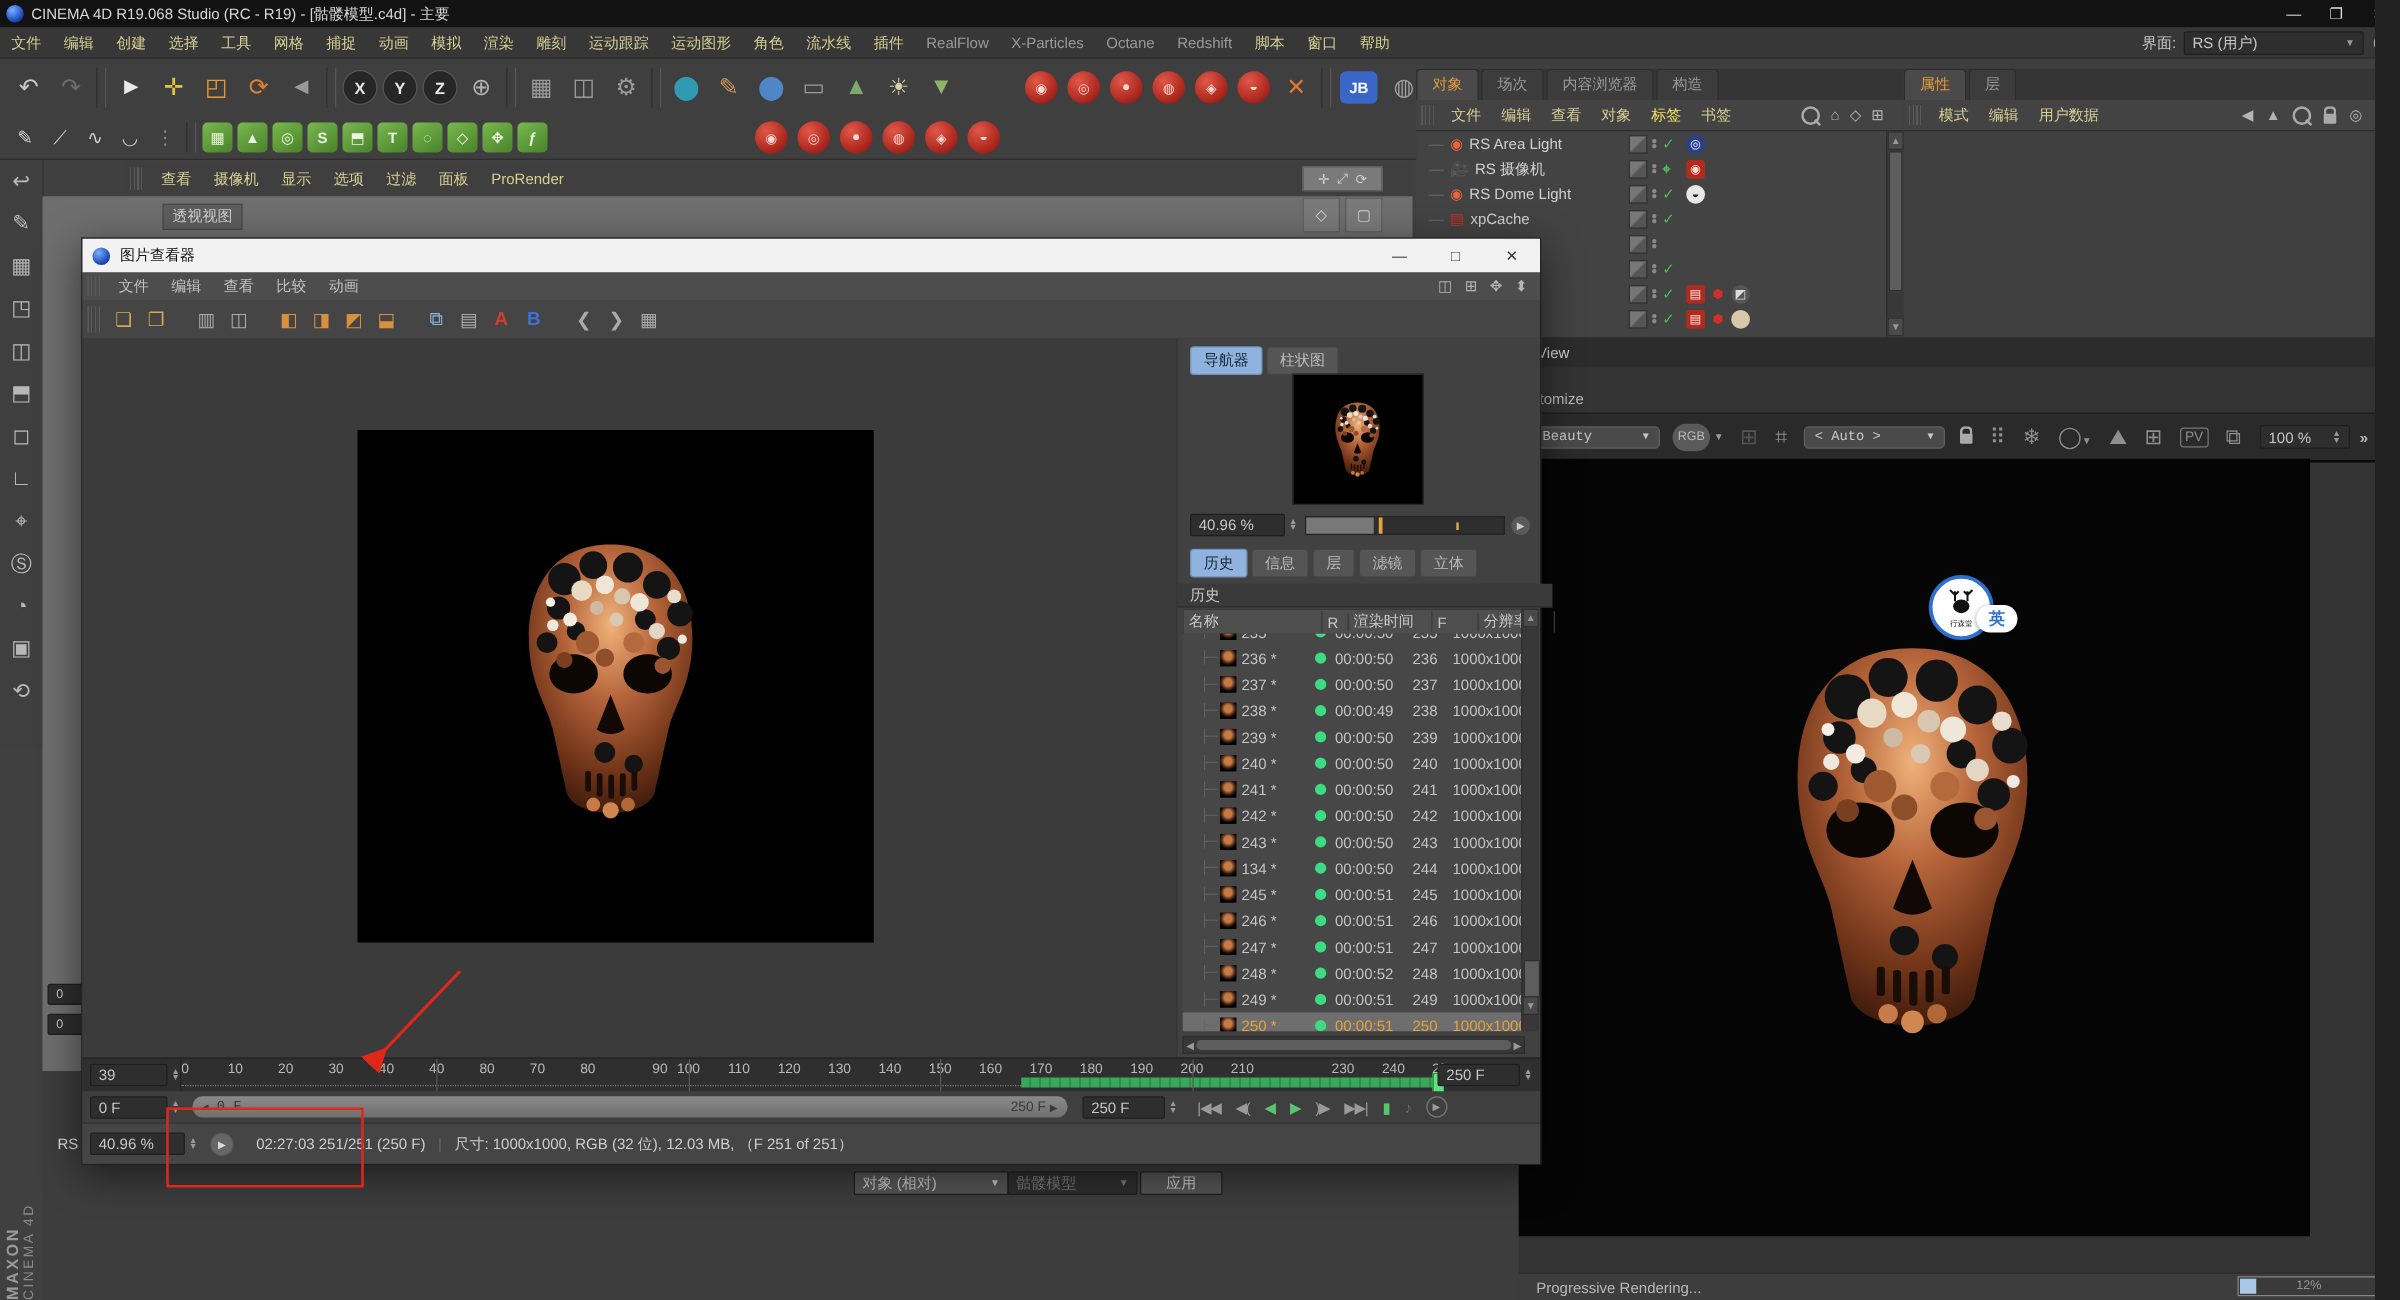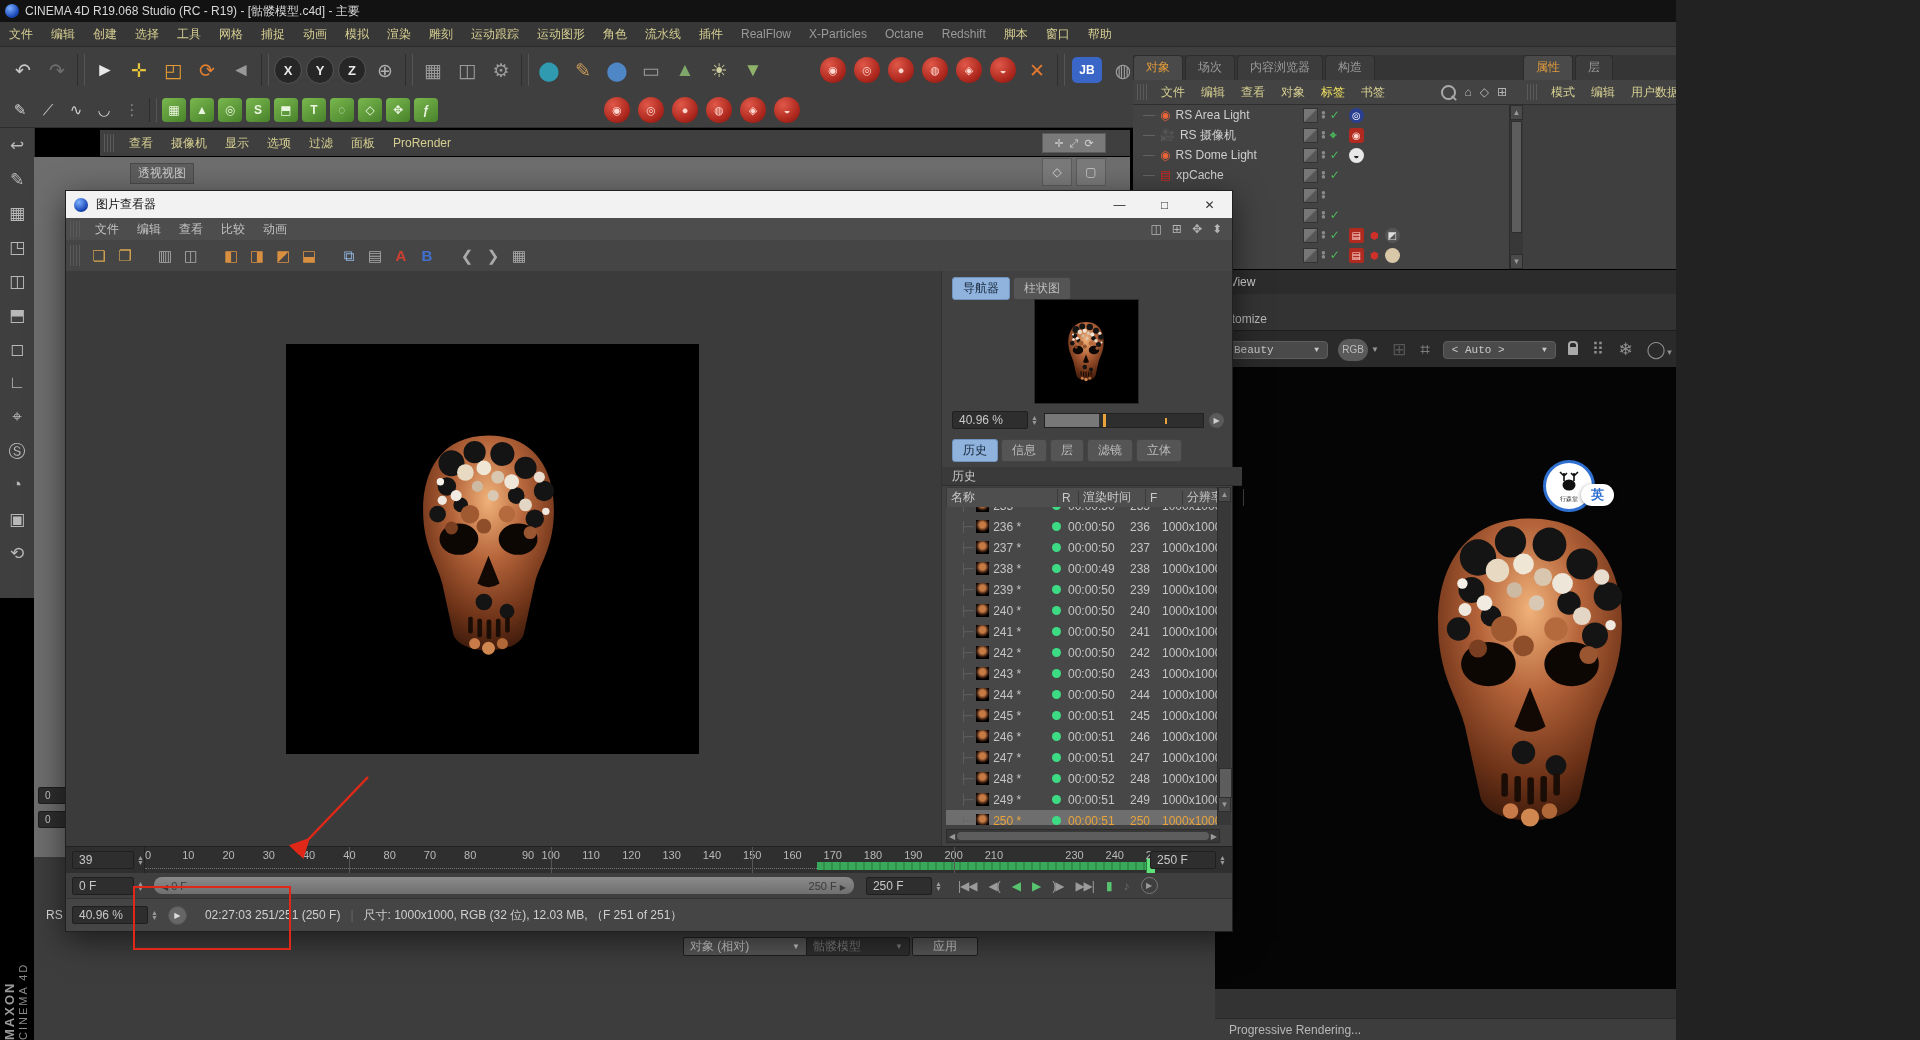--- a/index.html
+++ b/index.html
@@ -1,18 +1,18 @@
 <!DOCTYPE html>
 <html><head>
 <meta charset="utf-8">
 <style>
   html,body{margin:0;padding:0;background:#222;}
-  #root{position:relative;width:1676px;height:1040px;overflow:hidden;
+  #root{position:relative;width:1900px;height:1040px;overflow:hidden;
         font-family:"Liberation Sans","DejaVu Sans",sans-serif;
-        background:#000000;color:#ccc;font-size:12px;-webkit-font-smoothing:antialiased;}
+        background:#404040;color:#ccc;font-size:12px;-webkit-font-smoothing:antialiased;}
   .abs{position:absolute;}
   .r{display:flex;align-items:center;}
   .ico{display:flex;align-items:center;justify-content:center;color:#b5b5b5;}
   .sep{width:6px;height:70%;border-left:1px solid #2e2e2e;border-right:1px solid #555;margin:0 3px;}
   .grip{width:10px;height:70%;background:repeating-linear-gradient(90deg,#5a5a5a 0 1px,transparent 1px 3px);margin:0 6px 0 4px;}
   .spin{display:flex;flex-direction:column;justify-content:center;color:#999;font-size:7px;line-height:5px;margin-left:3px;}
   .box{background:#2e2e2e;border:1px solid #1f1f1f;border-radius:2px;color:#c8c8c8;display:flex;align-items:center;padding:0 6px;}
   
   #titlebar{left:0;top:0;width:1920px;height:22px;background:#121212;color:#d8d8d8;display:flex;align-items:center;}
   .winbtn{width:34px;text-align:center;color:#ddd;font-size:12px;}
@@ -747,21 +747,21 @@
               <span class="gdot"></span>
             </div>
             <div style="width: 62px; flex: 0 0 auto;">00:00:50</div>
             <div style="width: 32px; flex: 0 0 auto;">243</div>
             <div style="flex: 1 1 0%; overflow: hidden; white-space: nowrap;">1000x1000</div>
           </div>
           <div class="hist-row">
             <div class="r" style="width: 106px; flex: 0 0 auto; overflow: hidden;">
               <span style="color: rgb(102, 102, 102); margin-left: 14px; font-size: 10px;">├─</span>
               <span class="mini"></span>
-              <span>244 *</span>
+              <span>134 *</span>
             </div>
             <div class="r" style="width: 16px; flex: 0 0 auto;">
               <span class="gdot"></span>
             </div>
             <div style="width: 62px; flex: 0 0 auto;">00:00:50</div>
             <div style="width: 32px; flex: 0 0 auto;">244</div>
             <div style="flex: 1 1 0%; overflow: hidden; white-space: nowrap;">1000x1000</div>
           </div>
           <div class="hist-row">
             <div class="r" style="width: 106px; flex: 0 0 auto; overflow: hidden;">
@@ -909,21 +909,21 @@
 
     <div id="pv-sliderrow">
       <div class="r" style="margin-left:6px;">
         <div class="box" style="width:48px;height:16px;">0 F</div>
         <span class="spin">
             <span>▲</span>
             <span>▼</span>
           </span>
       </div>
       <div style="position:relative;width:700px;height:17px;background:linear-gradient(#8a8a8a,#6f6f6f);border-radius:8px;margin-left:10px;display:flex;align-items:center;">
-        <span style="margin-left:8px;color:#3a3a3a;font-size:11px;"><span style="font-size:8px;">◀</span> <span>0 F</span></span>
+        <span style="margin-left:8px;color:#3a3a3a;font-size:11px;font-family:Liberation Mono, monospace;"><span style="font-size:8px;">◀</span> <span>0 F</span></span>
         <span style="margin-left:auto;margin-right:8px;color:#3a3a3a;font-size:11px;"><span>250 F</span> <span style="font-size:8px;">▶</span></span>
       </div>
       <div class="r" style="margin-left:12px;">
         <div class="box" style="width:52px;height:16px;">250 F</div>
         <span class="spin">
             <span>▲</span>
             <span>▼</span>
           </span>
       </div>
       <div class="r" id="pv-transport" style="margin-left:10px;">

